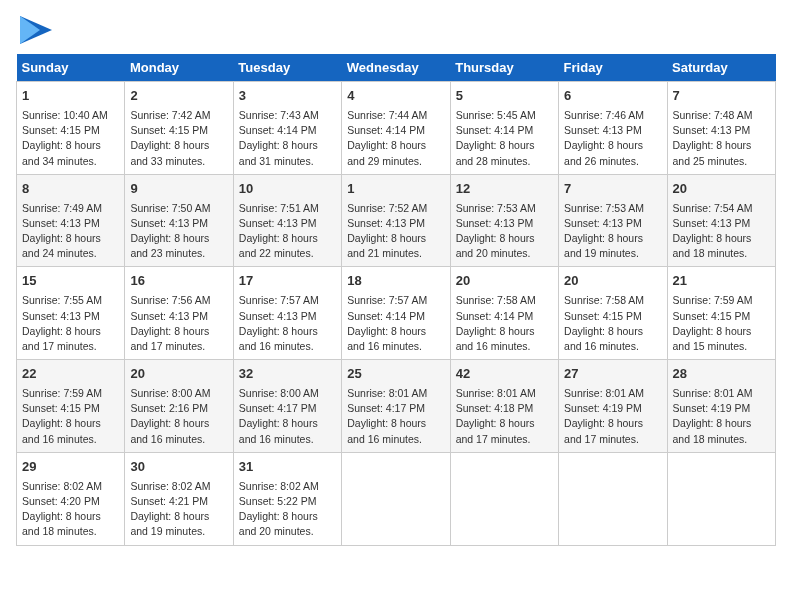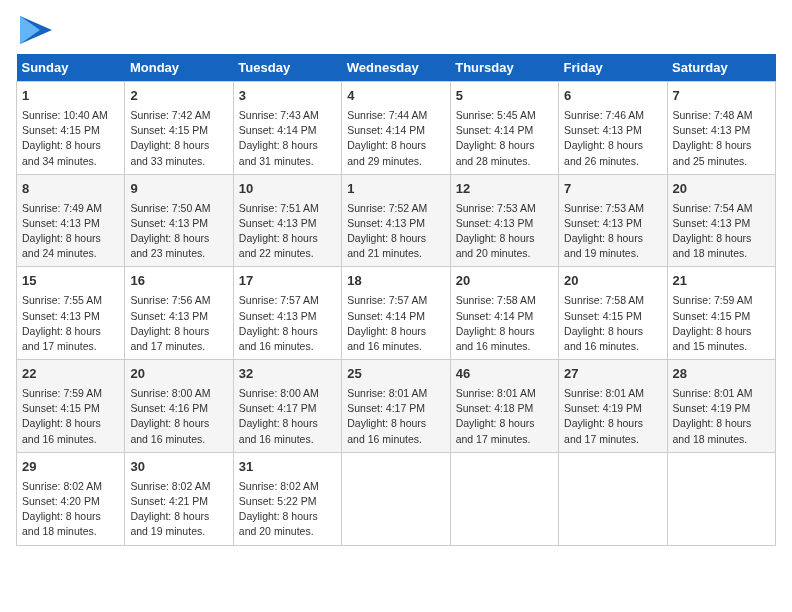--- a/index.html
+++ b/index.html
@@ -263,40 +263,40 @@
         <td>
           <span class="day-num">22</span>
           <div>Sunrise: 7:59 AM</div>
           <div>Sunset: 4:15 PM</div>
           <div>Daylight: 8 hours</div>
           <div>and 16 minutes.</div>
         </td>
         <td>
           <span class="day-num">20</span>
           <div>Sunrise: 8:00 AM</div>
-          <div>Sunset: 4:16 PM</div>
+          <div>Sunset: 2:16 PM</div>
           <div>Daylight: 8 hours</div>
           <div>and 16 minutes.</div>
         </td>
         <td>
           <span class="day-num">32</span>
           <div>Sunrise: 8:00 AM</div>
           <div>Sunset: 4:17 PM</div>
           <div>Daylight: 8 hours</div>
           <div>and 16 minutes.</div>
         </td>
         <td>
           <span class="day-num">25</span>
           <div>Sunrise: 8:01 AM</div>
           <div>Sunset: 4:17 PM</div>
           <div>Daylight: 8 hours</div>
           <div>and 16 minutes.</div>
         </td>
         <td>
-          <span class="day-num">46</span>
+          <span class="day-num">42</span>
           <div>Sunrise: 8:01 AM</div>
           <div>Sunset: 4:18 PM</div>
           <div>Daylight: 8 hours</div>
           <div>and 17 minutes.</div>
         </td>
         <td>
           <span class="day-num">27</span>
           <div>Sunrise: 8:01 AM</div>
           <div>Sunset: 4:19 PM</div>
           <div>Daylight: 8 hours</div>

